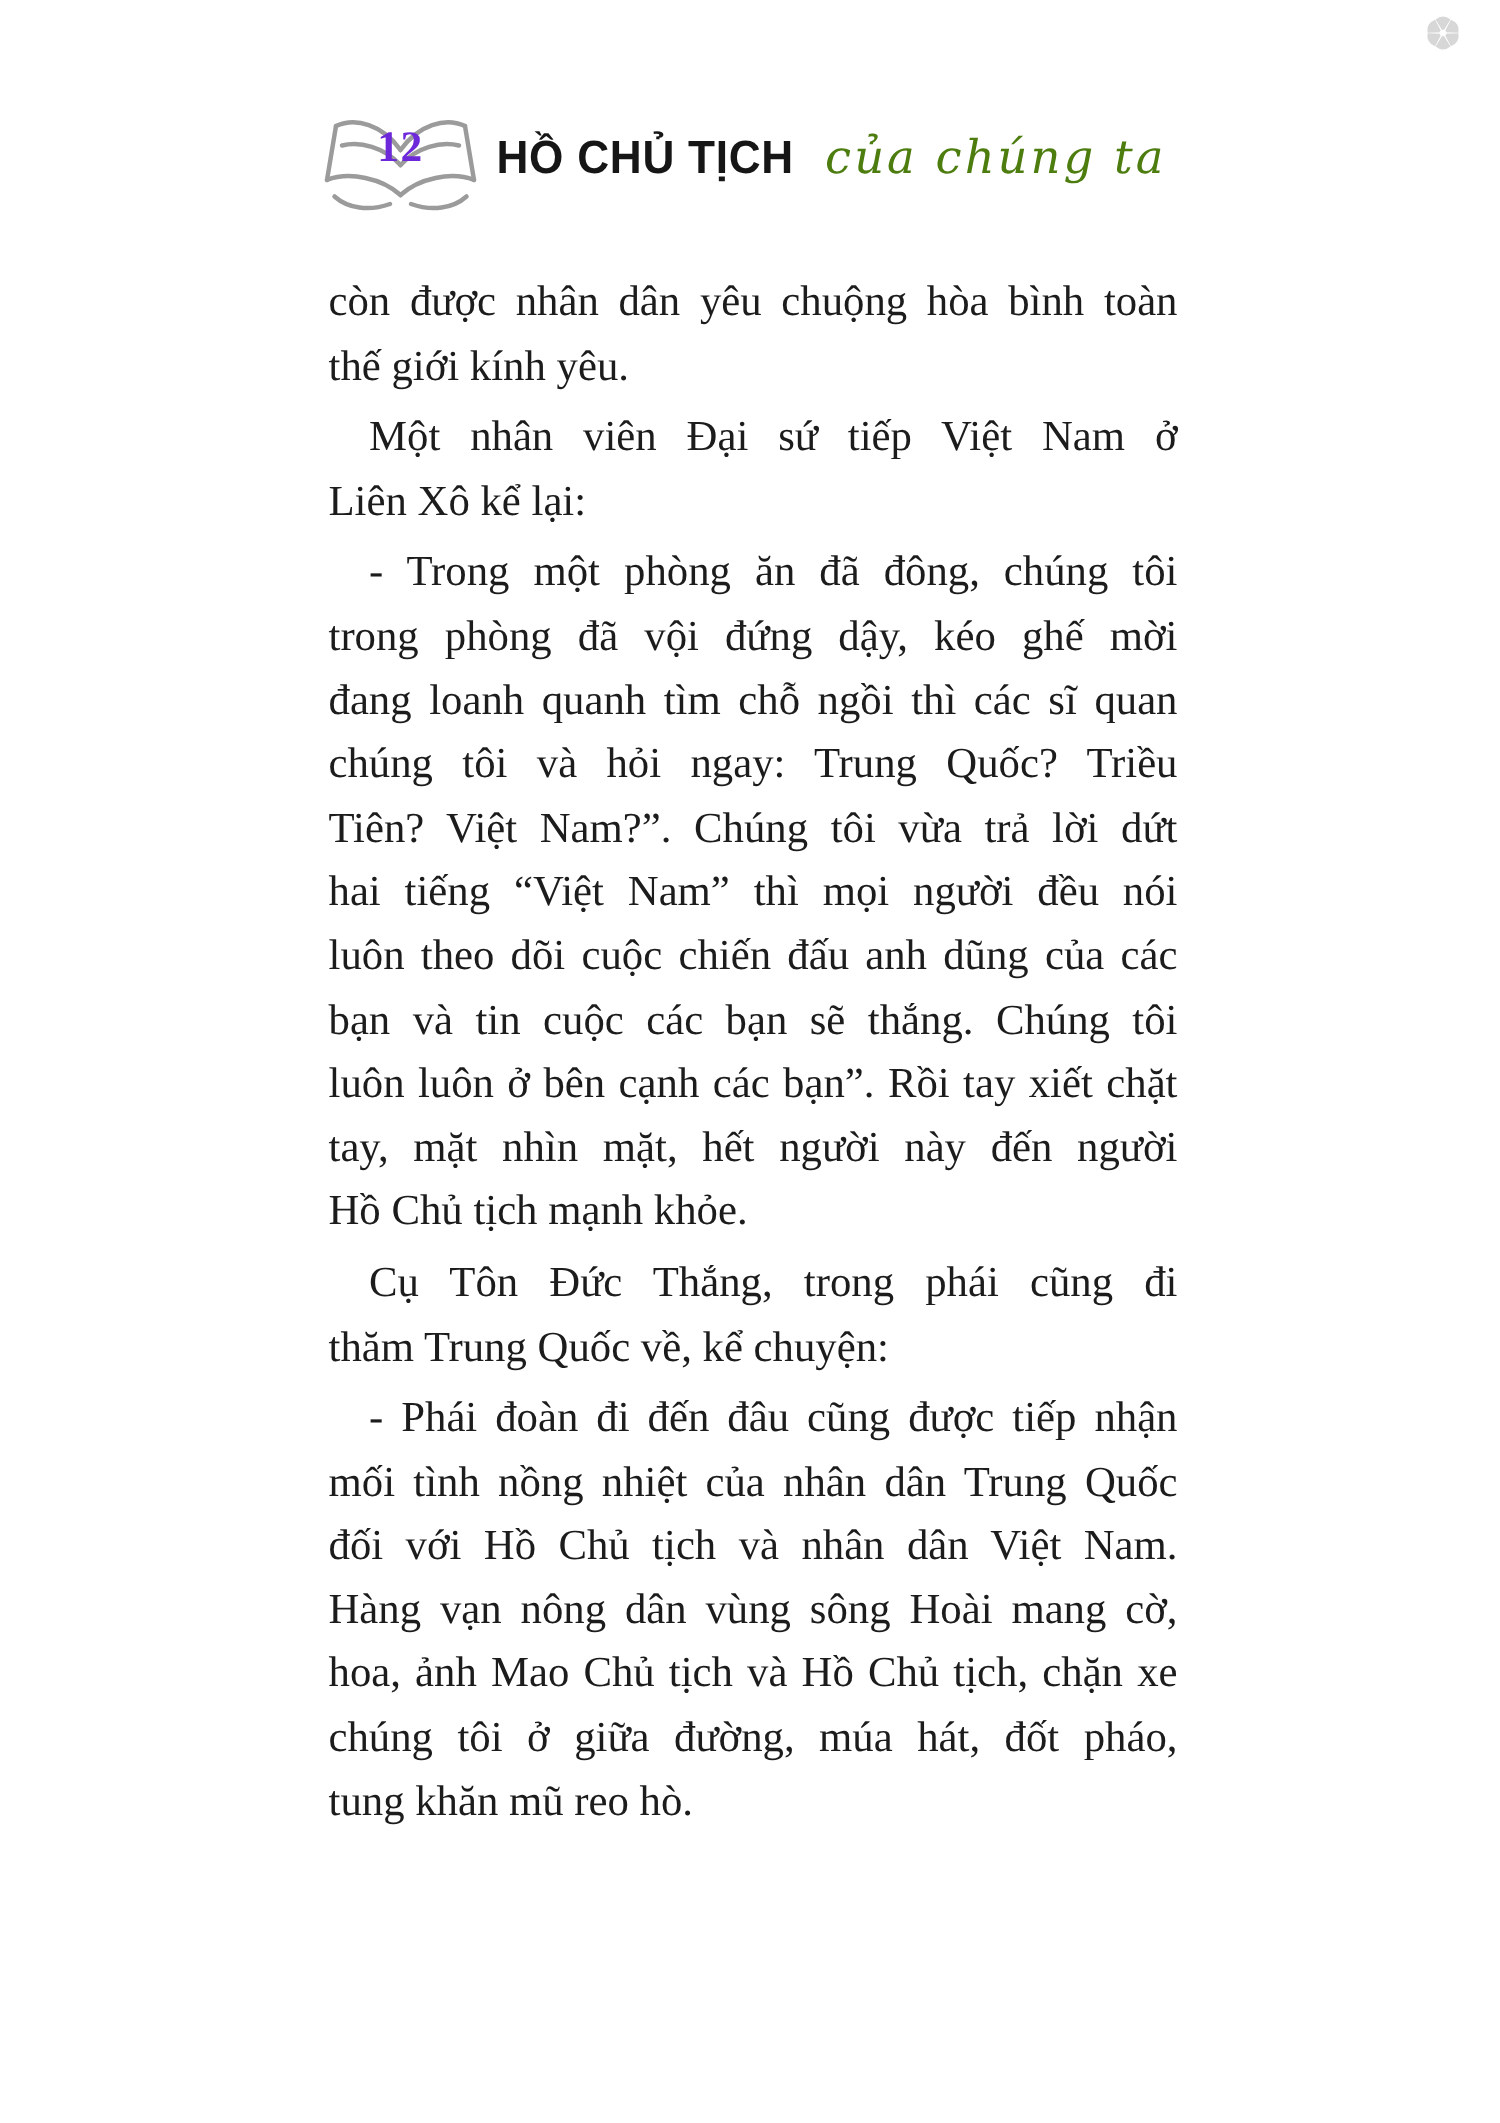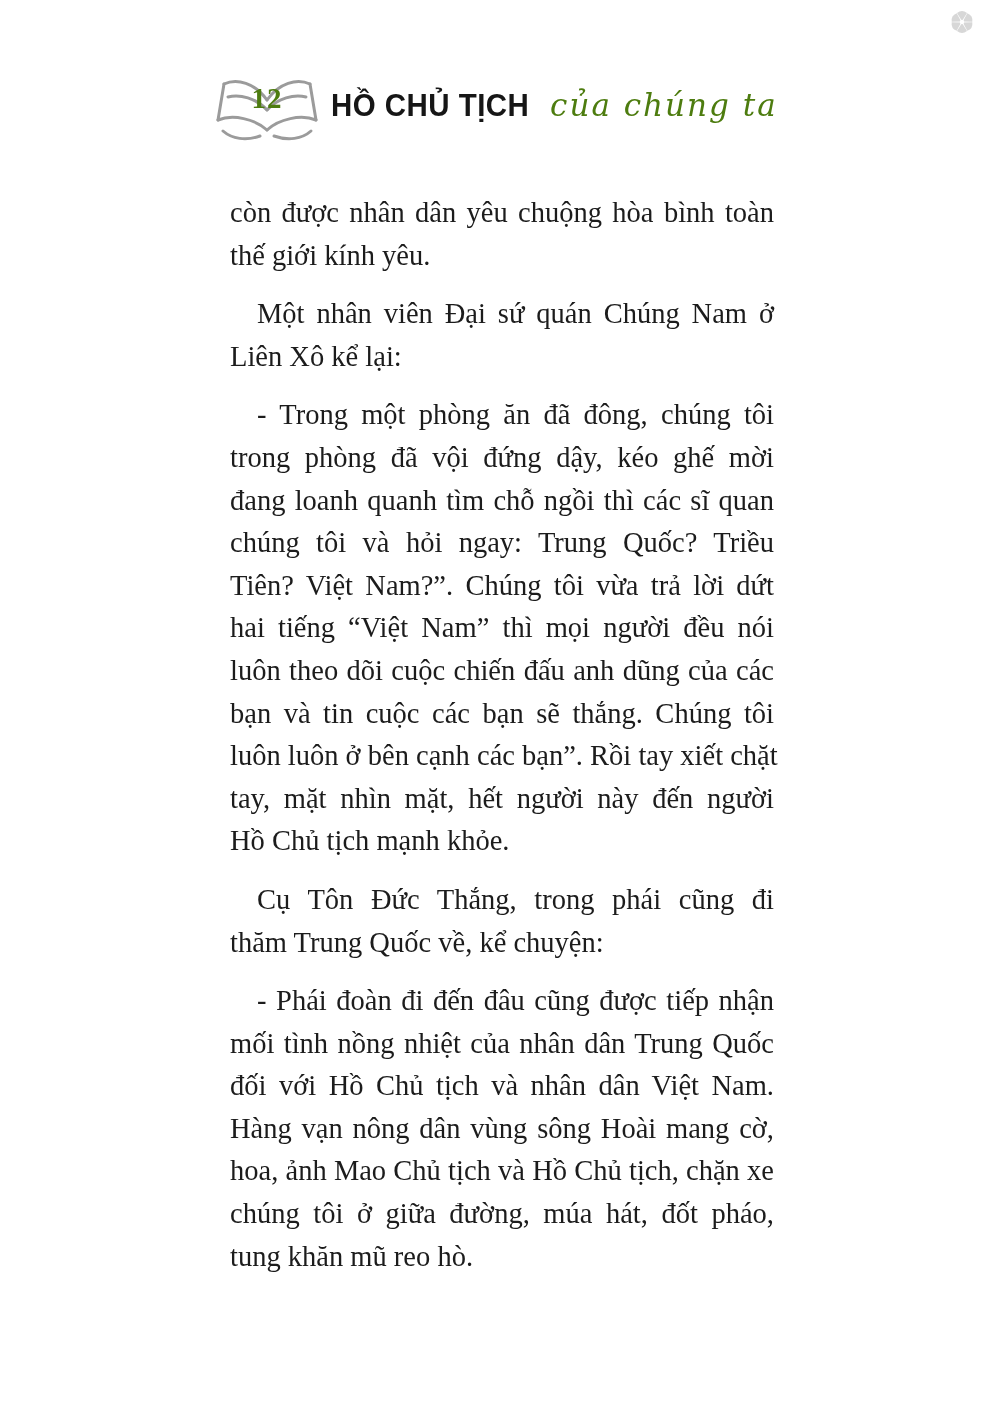--- a/index.html
+++ b/index.html
@@ -40,21 +40,21 @@
   }
   .book-badge .page-num {
     position: absolute;
     top: 12px;
     left: 0;
     width: 104px;
     text-align: center;
     font-family: "Liberation Serif", "DejaVu Serif", serif;
     font-weight: 700;
     font-size: 29px;
-    color: #4d7c0f;
+    color: #6d28d9;
     letter-spacing: 1px;
   }
   .header-title {
     flex: 1 1 auto;
     text-align: center;
     white-space: nowrap;
     padding-bottom: 6px;
   }
   .title-bold {
     font-family: "Liberation Sans", "DejaVu Sans", sans-serif;
@@ -76,21 +76,21 @@
   }
 
   
   .body-text {
     position: absolute;
     top: 176px;
     left: 214px;
     width: 576px;
     font-size: 28.5px;
   }
-  .paragraph { margin: 16px; }
+  .paragraph { margin: 5px; }
   .line {
     line-height: 42.6px;
     height: 42.6px;
     text-align: justify;
     text-align-last: justify;
     white-space: nowrap;
   }
   .line.last {
     text-align: right;
     text-align-last: left;
@@ -152,21 +152,21 @@
       <span class="title-bold">HỒ CHỦ TỊCH</span><span class="title-script">của chúng ta</span>
     </div>
   </div>
 
   <div class="body-text">
       <div class="paragraph">
         <div class="line">còn được nhân dân yêu chuộng hòa bình toàn</div>
         <div class="line last">thế giới kính yêu.</div>
       </div>
       <div class="paragraph">
-        <div class="line indent">Một nhân viên Đại sứ quán Chúng Nam ở</div>
+        <div class="line indent">Một nhân viên Đại sứ tiếp Việt Nam ở</div>
         <div class="line last">Liên Xô kể lại:</div>
       </div>
       <div class="paragraph">
         <div class="line indent">- Trong một phòng ăn đã đông, chúng tôi</div>
         <div class="line">trong phòng đã vội đứng dậy, kéo ghế mời</div>
         <div class="line">đang loanh quanh tìm chỗ ngồi thì các sĩ quan</div>
         <div class="line">chúng tôi và hỏi ngay: Trung Quốc? Triều</div>
         <div class="line">Tiên? Việt Nam?”. Chúng tôi vừa trả lời dứt</div>
         <div class="line">hai tiếng “Việt Nam” thì mọi người đều nói</div>
         <div class="line">luôn theo dõi cuộc chiến đấu anh dũng của các</div>

